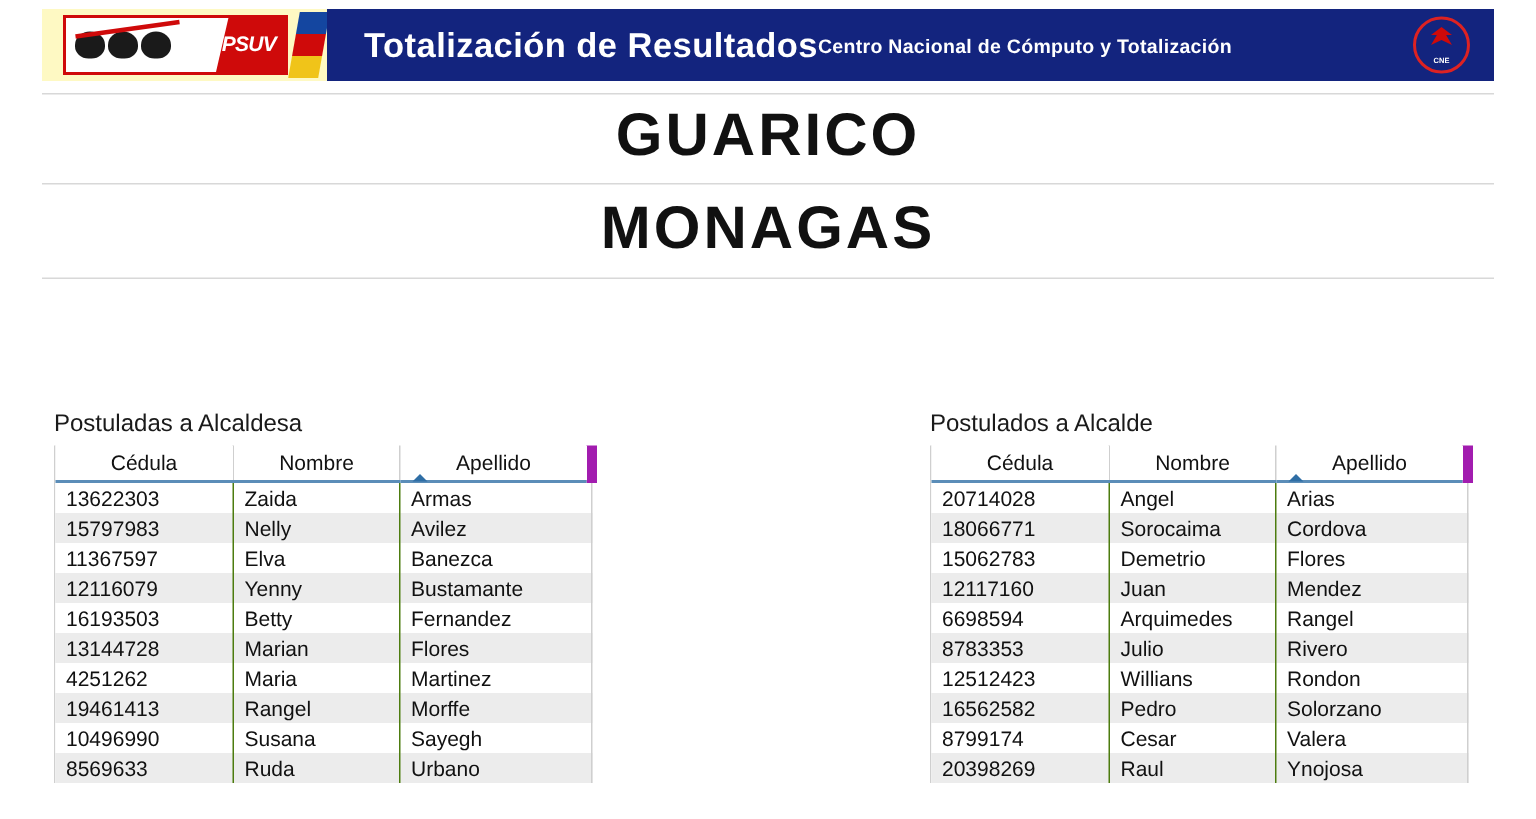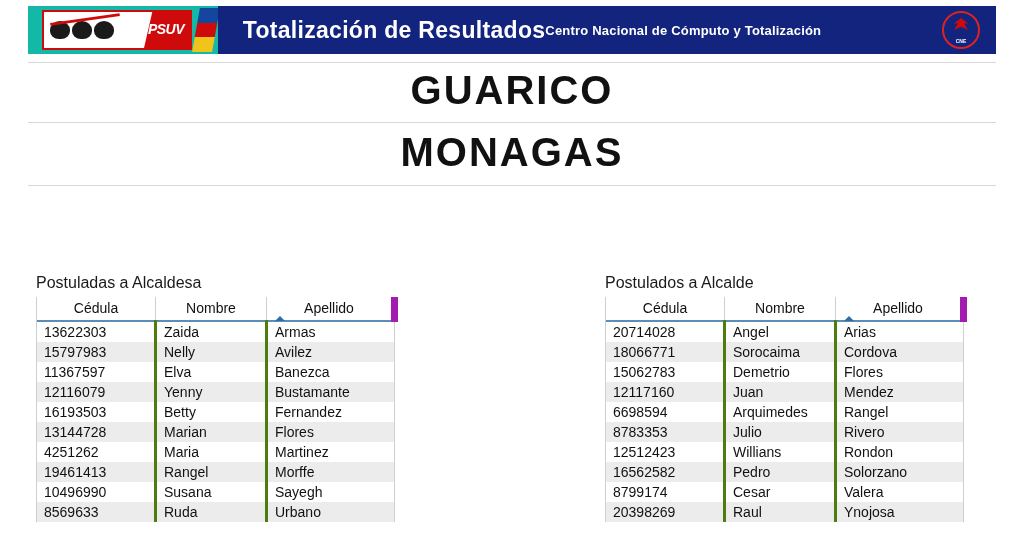--- a/index.html
+++ b/index.html
@@ -21,21 +21,21 @@
     left: 28px;
     top: 6px;
     width: 968px;
     height: 48px;
     background: #13247e;
     display: flex;
     align-items: stretch;
   }
   .logo-block {
     width: 190px;
-    background: #14b8a6;
+    background: #fef9c3;
     position: relative;
     display: flex;
     align-items: center;
     overflow: hidden;
   }
   .logo-box {
     position: relative;
     margin-left: 14px;
     width: 150px;
     height: 40px;
@@ -179,21 +179,21 @@
   .band-rule.r1 { top: 62px; }
   .band-rule.r2 { top: 122px; }
   .band-rule.r3 { top: 185px; }
 
   
   .panel {
     position: absolute;
     top: 240px;
   }
   .panel.left  { left: 36px; }
-  .panel.right { left: 557px; padding-left: 48px; }
+  .panel.right { left: 572px; padding-left: 48px; }
 
   .panel-title {
     font-size: 16px;
     color: #1a1a1a;
     margin-bottom: 5px;
     font-family: "Liberation Sans", sans-serif;
     margin-top: 34px;
   }
   table.grid {
     border-collapse: collapse;
@@ -217,21 +217,21 @@
     position: absolute;
     left: 8px;
     bottom: -1px;
     width: 0; height: 0;
     border-left: 5px solid transparent;
     border-right: 5px solid transparent;
     border-bottom: 5px solid #2f6ea5;
   }
   table.grid td {
     padding: 2px 7px 2px 7px;
-    border-right: 3px solid #4d7c0f;
+    border-right: 1px solid #4d7c0f;
     white-space: nowrap;
   }
   table.grid tbody tr:nth-child(odd)  td { background: #ffffff; }
   table.grid tbody tr:nth-child(even) td { background: #ececec; }
   table.grid tbody tr td:last-child { border-right: 1px solid #cfcfcf; }
   .col-ced  { width: 104px; }
   .col-nom  { width: 96px; }
   .col-ape  { width: 110px; }
   .grid-wrap { border-left: 1px solid #cfcfcf; display: inline-block; }
 </style>

